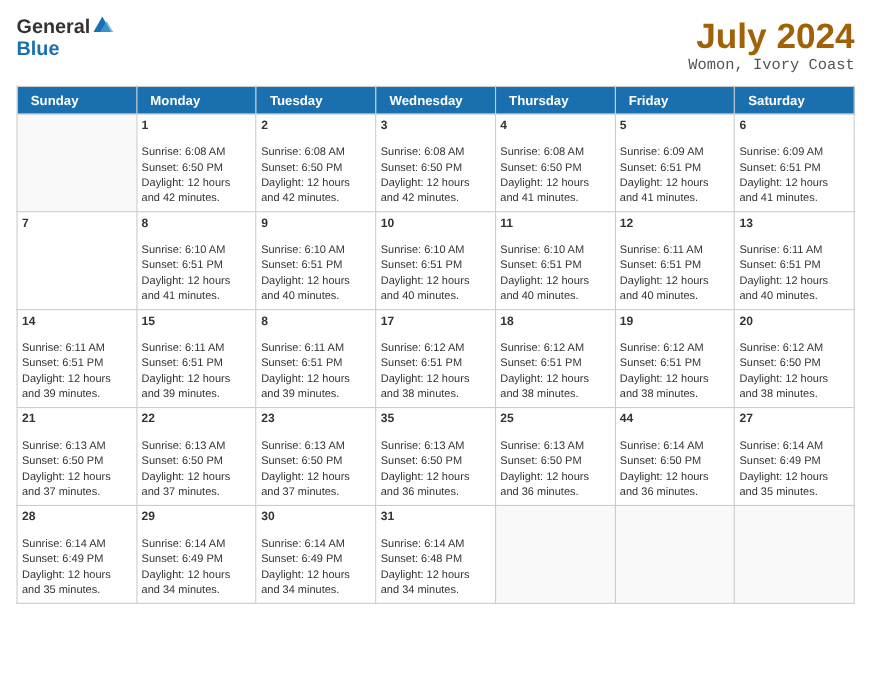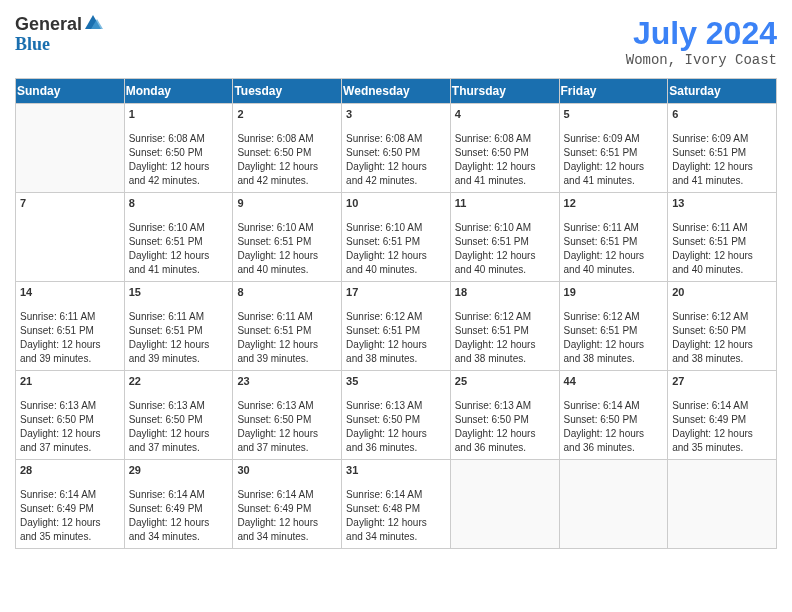--- a/index.html
+++ b/index.html
@@ -29,48 +29,47 @@
     }
     .logo-text-general {
       font-size: 18px;
       font-weight: bold;
       color: #333;
     }
     .logo-text-blue {
       font-size: 18px;
       font-weight: bold;
       color: #1a6faf;
-      font-family: Liberation Serif, serif;
     }
     .title-block {
       text-align: right;
     }
     .month-year {
       font-size: 32px;
       font-weight: bold;
-      color: #3b82f6;
+      color: #a16207;
     }
     .location {
       font-size: 14px;
       color: #555;
       font-family: Liberation Mono, monospace;
     }
     .calendar {
       flex: 1;
       border: 1px solid #ccc;
       border-collapse: collapse;
       width: 100%;
       table-layout: fixed;
     }
     .calendar th {
       background-color: #1a6faf;
       color: #fff;
       font-size: 12px;
       font-weight: bold;
-      padding: 5px 1px;
+      padding: 5px 12px;
       border: 1px solid #ccc;
       text-align: left;
     }
     .calendar td {
       border: 1px solid #ccc;
       vertical-align: top;
       padding: 4px;
       font-size: 9.5px;
       color: #333;
       background: #fff;

